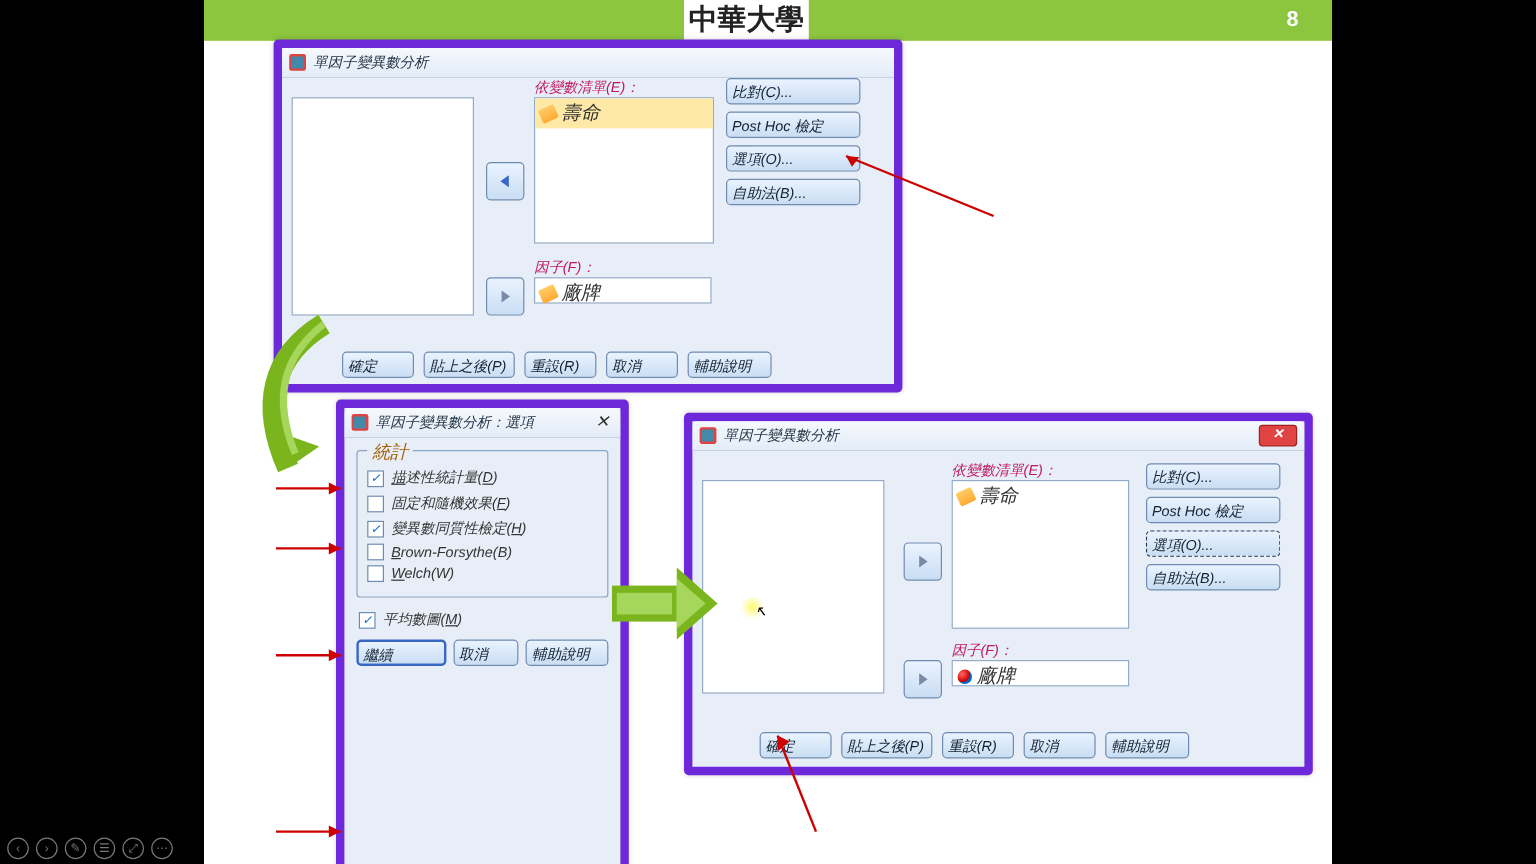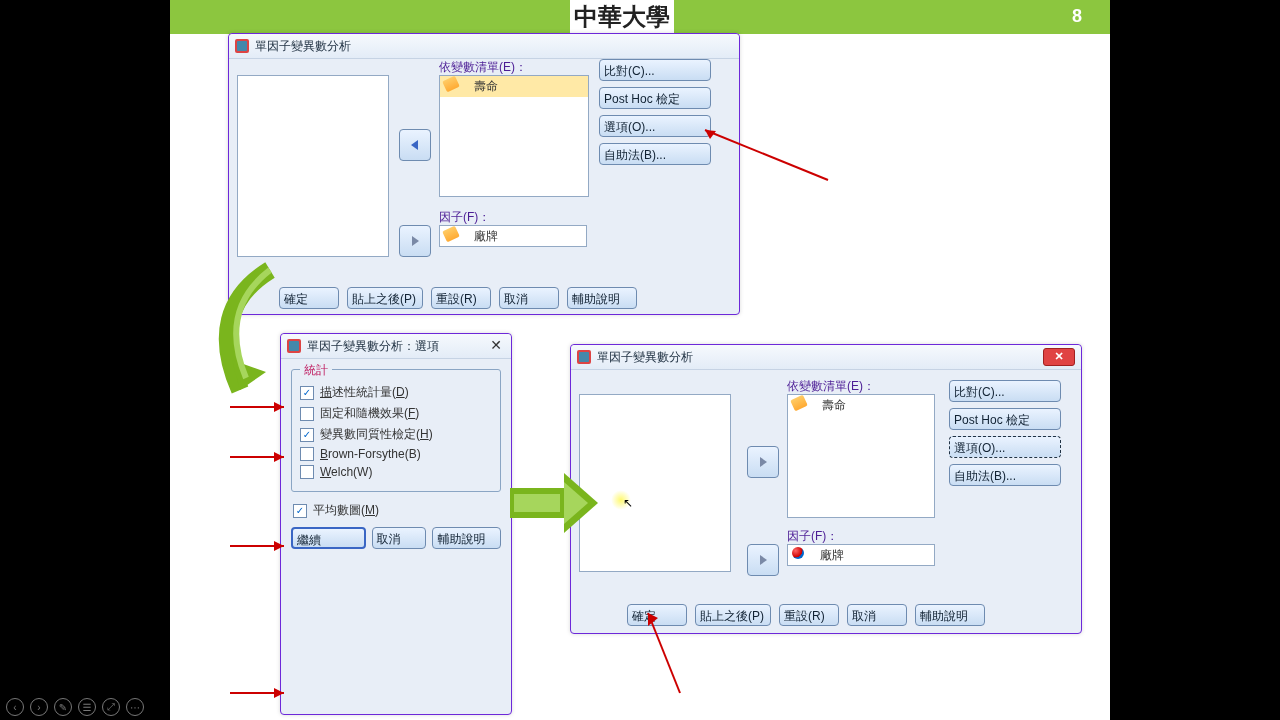--- a/index.html
+++ b/index.html
@@ -1,38 +1,38 @@
 <!DOCTYPE html>
 <html><head>
 <meta charset="utf-8">
 <style>
   html,body{margin:0;padding:0;width:1280px;height:720px;font-family:"Microsoft JhengHei",Arial,sans-serif;font-size:12px;background:#000;overflow:hidden;}
   .stage{position:absolute;left:170px;top:0;width:940px;height:720px;background:#fff;}
   .topbar{position:absolute;left:0;top:0;width:100%;height:34px;background:#8cc63f;}
   .slidenum{position:absolute;right:28px;top:6px;color:#fff;font-size:18px;font-weight:bold;}
   .uni{position:absolute;left:400px;top:0;background:#fff;padding:0 4px;font-size:24px;font-weight:bold;color:#222;line-height:34px;}
   
-  .dlg{position:absolute;border:1px solid #6d28d9;background:#e8eef7;border-radius:4px;box-shadow:0 0 4px rgba(0,0,0,.15);}
+  .dlg{position:absolute;border:7px solid #6d28d9;background:#e8eef7;border-radius:4px;box-shadow:0 0 4px rgba(0,0,0,.15);font-style:italic;}
   .dlg .titlebar{height:24px;background:linear-gradient(#f6f9fd,#e3ecf7);border-bottom:1px solid #c6d3e4;display:flex;align-items:center;padding:0 6px;border-radius:4px 4px 0 0;}
   .dlg .titlebar .ticon{width:14px;height:14px;background:#d44;border-radius:2px;margin-right:6px;position:relative;}
   .dlg .titlebar .ticon:after{content:"";position:absolute;left:2px;top:2px;width:10px;height:10px;background:#48a;border-radius:1px;}
   .dlg .titlebar .ttext{font-size:12px;color:#234;}
   .closebtn{margin-left:auto;width:30px;height:16px;background:#e04343;border:1px solid #a02020;border-radius:3px;color:#fff;text-align:center;line-height:14px;font-size:11px;font-weight:bold;}
   .closeplain{margin-left:auto;width:18px;height:16px;text-align:center;font-size:14px;color:#333;line-height:14px;}
   .body{padding:10px;}
   .listbox{background:#fff;border:1px solid #93a9c4;}
-  .label{font-size:12px;color:#4c1d95;}
+  .label{font-size:12px;color:#be185d;}
   .btn{background:linear-gradient(#eaf3ff,#c9ddf3);border:1px solid #6e8bb0;border-radius:4px;font-size:12px;color:#123;line-height:22px;height:22px;padding:0 4px;box-sizing:border-box;}
   .btn.sel{border:1px dashed #234;}
   .movebtn{width:30px;height:30px;background:linear-gradient(#eaf3ff,#c9ddf3);border:1px solid #6e8bb0;border-radius:4px;display:flex;align-items:center;justify-content:center;}
-  .va{display:flex;gap:16px;font-size:12px;color:#333;}
+  .va{display:flex;align-items:center;gap:4px;font-size:16px;color:#333;}
   .ruler{width:14px;height:12px;background:linear-gradient(#fc6,#fa3);border-radius:2px;transform:rotate(-25deg);}
   .nom{width:12px;height:12px;background:radial-gradient(circle at 30% 30%,#f66,#c00 55%,#06c 60%);border-radius:50%;}
   .groupbox{border:1px solid #8aa5c4;border-radius:3px;padding:10px 8px 8px 8px;position:relative;margin-bottom:10px;}
-  .grouplabel{position:absolute;left:8px;top:-8px;background:#e8eef7;padding:0 4px;font-size:12px;color:#be185d;}
+  .grouplabel{position:absolute;left:8px;top:-8px;background:#e8eef7;padding:0 4px;font-size:15px;color:#a16207;}
   .chk,.rdo{display:flex;align-items:center;gap:6px;font-size:12px;color:#333;margin:4px 0;}
   .chkbox{width:12px;height:12px;border:1px solid #6e8bb0;background:#fff;display:inline-flex;align-items:center;justify-content:center;font-size:10px;color:#06c;}
   .rdobox{width:12px;height:12px;border:1px solid #6e8bb0;border-radius:50%;background:#fff;display:inline-flex;align-items:center;justify-content:center;}
   .rdobox.on:after{content:"";width:6px;height:6px;background:#06c;border-radius:50%;}
   .arrow-red{position:absolute;pointer-events:none;}
   .hl{position:absolute;width:20px;height:20px;border-radius:50%;background:radial-gradient(circle,#fff96e 0%,rgba(255,249,110,0) 70%);}
   .cursor{position:absolute;font-size:12px;color:#000;}
   
   .bottoolbar{position:absolute;left:6px;bottom:4px;display:flex;gap:6px;}
   .tbico{width:16px;height:16px;border:1px solid #777;border-radius:50%;font-size:10px;color:#777;display:flex;align-items:center;justify-content:center;}

